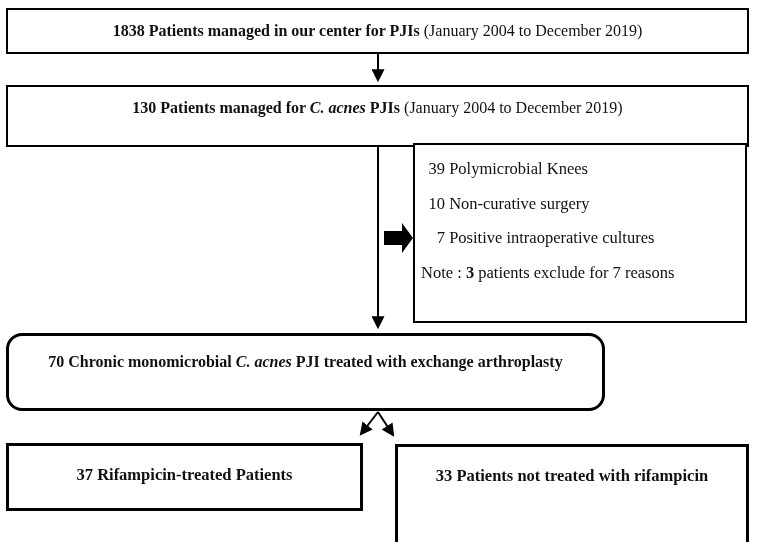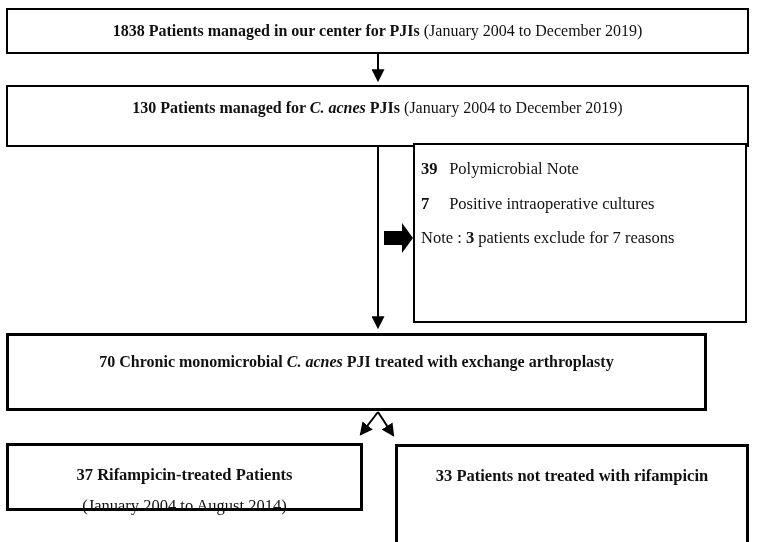--- a/index.html
+++ b/index.html
@@ -26,23 +26,23 @@
   
   #box1 { left: 6px; top: 8px; width: 743px; height: 46px; font-size: 16px; line-height: 42px; }
   
   #box2 { left: 6px; top: 85px; width: 743px; height: 62px; font-size: 16px; line-height: 42px; }
   
   #exclbox {
     left: 413px; top: 143px; width: 334px; height: 180px;
     text-align: left; font-size: 16.5px; padding: 7px 4px 0 6px;
   }
   .x-row { line-height: 34.5px; white-space: nowrap; }
-  .x-num { display: inline-block; width: 24px; font-weight: 700; }
+  .x-num { display: inline-block; width: 24px; text-align: right; font-weight: 400; }
   
-  #box3 { left: 6px; top: 333px; width: 701px; height: 78px; font-size: 16px; padding-top: 13px; }
+  #box3 { left: 6px; top: 333px; width: 599px; height: 78px; font-size: 16px; padding-top: 13px; border-radius: 16px; }
   #box3 .center-line { line-height: 26px; }
   
   #box4 { left: 6px; top: 443px; width: 357px; height: 68px; font-size: 16.5px; padding-top: 13px; }
   #box5 { left: 395px; top: 444px; width: 354px; height: 108px; font-size: 16.5px; padding-top: 13px; }
   #box4 .center-line, #box5 .center-line { line-height: 31px; }
   #connectors { position: absolute; left: 0; top: 0; width: 757px; height: 542px; }
 </style>
 </head>
 <body>
 
@@ -68,38 +68,40 @@
   <div class="fbox" id="box1">
     <span class="bold">1838 Patients managed in our center for PJIs</span><span> (January 2004 to December 2019)</span>
   </div>
 
   <div class="fbox" id="box2">
     <span class="bold">130 Patients managed for </span><span class="bi">C. acnes</span><span class="bold"> PJIs</span><span> (January 2004 to December 2019)</span>
   </div>
 
   <div class="fbox" id="exclbox">
     <div class="x-row">
-      <span class="x-num">39</span><span> Polymicrobial Note</span>
+      <span class="x-num">39</span><span> Polymicrobial Knees</span>
+    </div>
+    <div class="x-row">
+      <span class="x-num">10</span><span> Non-curative surgery</span>
     </div>
     <div class="x-row">
       <span class="x-num">7</span><span> Positive intraoperative cultures</span>
     </div>
     <div class="x-row">
       <span>Note : </span><span class="bold">3</span><span> patients exclude for 7 reasons</span>
     </div>
   </div>
 
   <div class="fbox thick" id="box3">
     <span class="center-line">
       <span class="bold">70 Chronic monomicrobial </span><span class="bi">C. acnes</span><span class="bold"> PJI treated with exchange arthroplasty</span>
     </span>
   </div>
 
   <div class="fbox thick" id="box4">
     <span class="center-line bold">37 Rifampicin-treated Patients</span>
-    <span class="center-line">(January 2004 to August 2014)</span>
   </div>
 
   <div class="fbox thick" id="box5">
     <span class="center-line bold">33 Patients not treated with rifampicin</span>
   </div>
 
 </div>
 
 </body></html>

